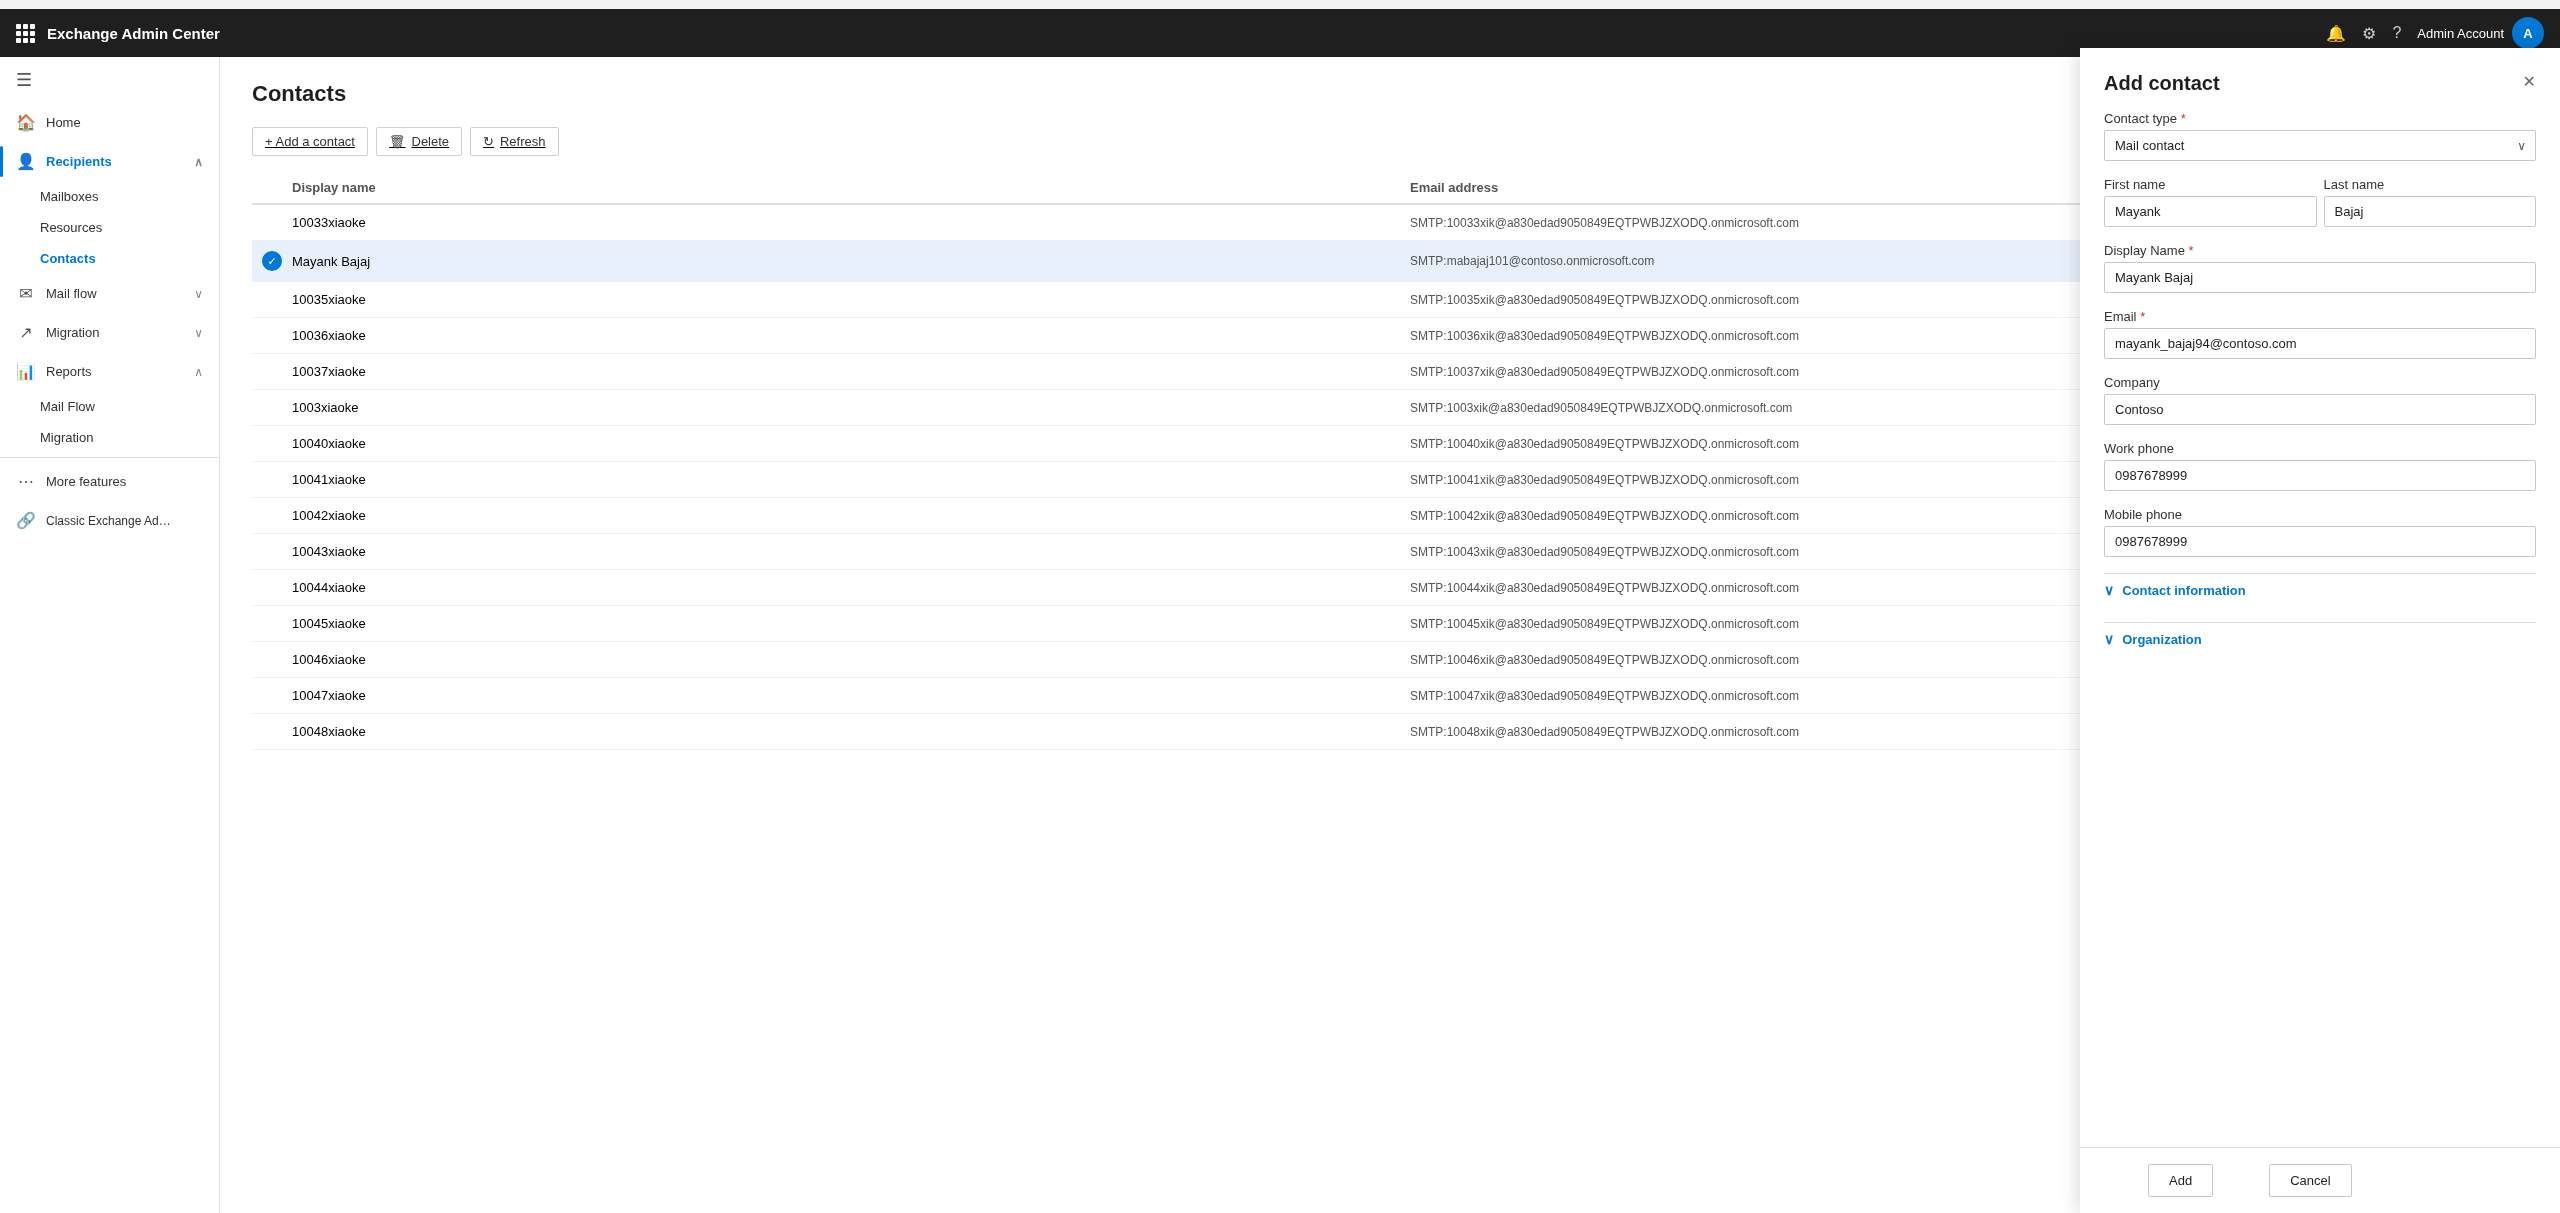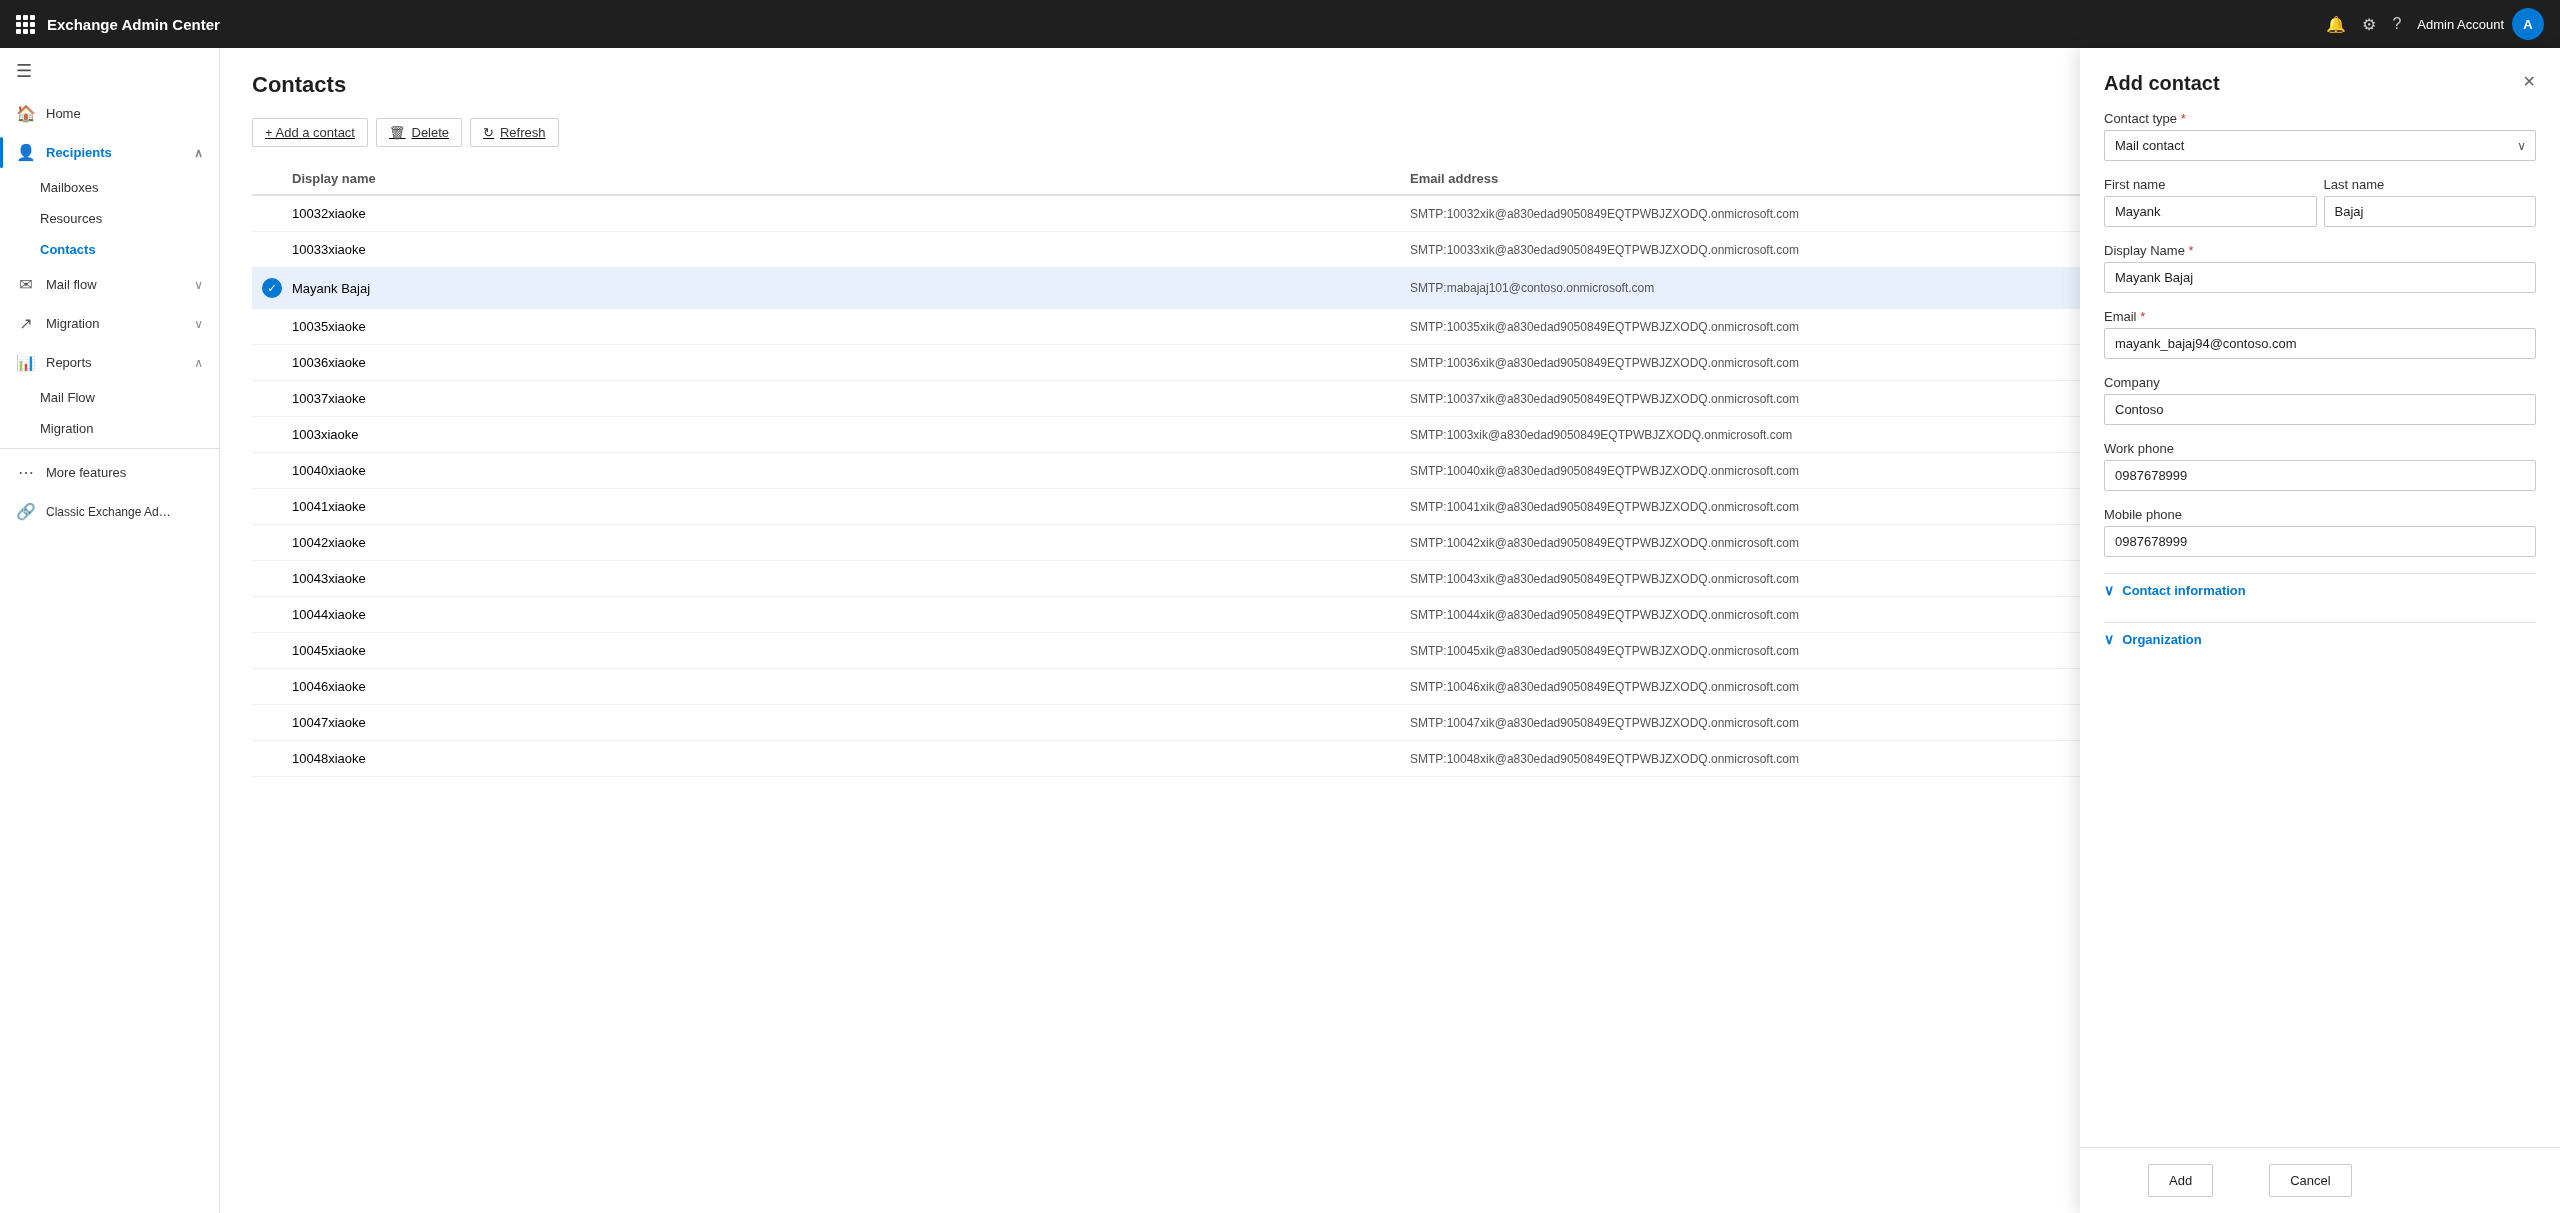--- a/index.html
+++ b/index.html
@@ -9,20 +9,21 @@
     .topbar {
       background: #1f1f1f;
       color: #fff;
       height: 48px;
       display: flex;
       align-items: center;
       padding: 0 16px;
       flex-shrink: 0;
       justify-content: space-between;
       z-index: 100;
+      margin-top: 9px;
     }
     .topbar-left { display: flex; align-items: center; gap: 12px; }
     .topbar-title { font-size: 15px; font-weight: 600; color: #fff; }
     .topbar-right { display: flex; align-items: center; gap: 16px; }
     .topbar-icon { color: #ccc; font-size: 16px; cursor: pointer; }
     .topbar-account { display: flex; align-items: center; gap: 8px; color: #fff; font-size: 13px; }
     .avatar { width: 32px; height: 32px; border-radius: 50%; background: #0078d4; display: flex; align-items: center; justify-content: center; color: #fff; font-size: 13px; font-weight: 600; }
     .grid-icon { display: grid; grid-template-columns: repeat(3,5px); gap: 2px; cursor: pointer; }
     .grid-icon span { width: 5px; height: 5px; background: #fff; border-radius: 1px; }
 
@@ -318,27 +319,20 @@
         </button>
       </div>
 
       <div class="table-header">
         <div></div>
         <div>Display name</div>
         <div>Email address</div>
       </div>
 
       <div class="table-container" id="table-body">
-      <div class="table-row">
-      <div class="row-check">
-        
-      </div>
-      <div>10032xiaoke</div>
-      <div class="email-col">SMTP:10032xik@a830edad9050849EQTPWBJZXODQ.onmicrosoft.com</div>
-    </div>
           <div class="table-row">
       <div class="row-check">
         
       </div>
       <div>10033xiaoke</div>
       <div class="email-col">SMTP:10033xik@a830edad9050849EQTPWBJZXODQ.onmicrosoft.com</div>
     </div>
           <div class="table-row selected">
       <div class="row-check">
         <div class="check-circle">✓</div>

